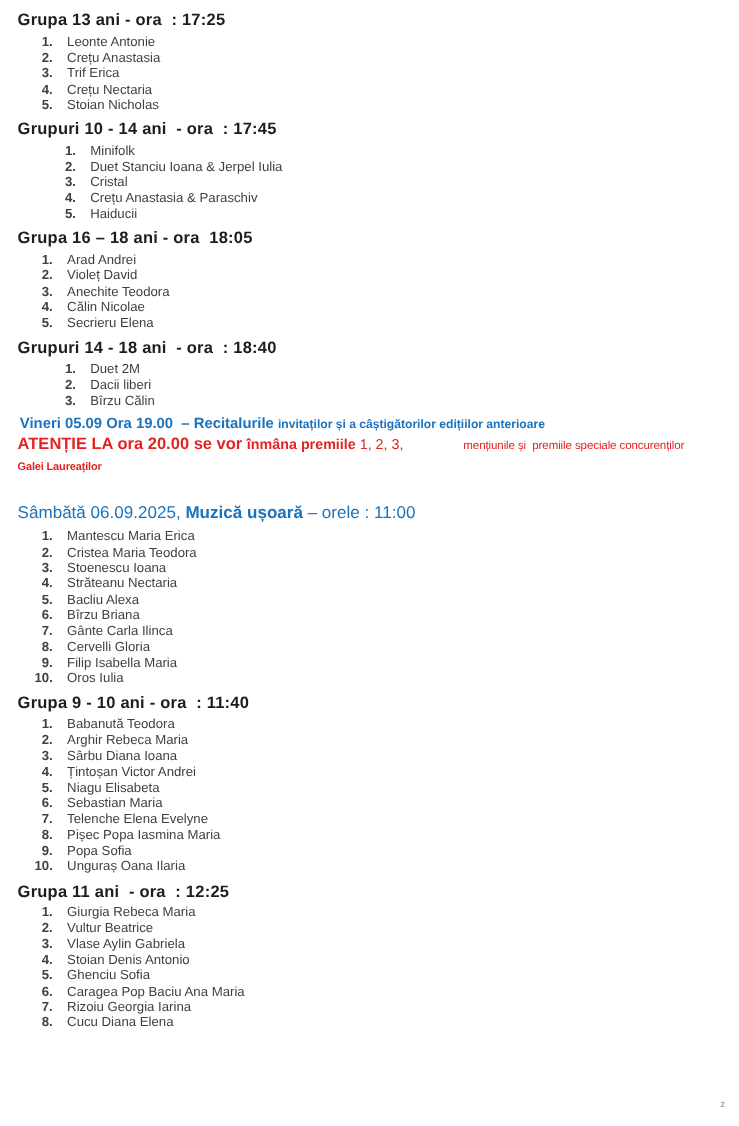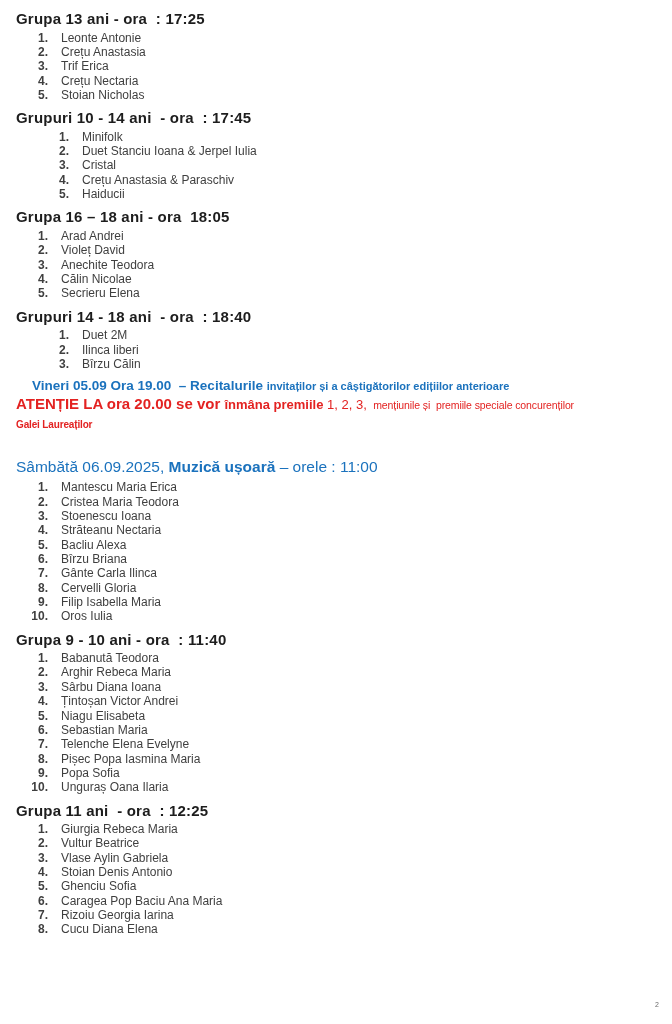--- a/index.html
+++ b/index.html
@@ -45,21 +45,21 @@
   .entry-num {
     font-weight: bold;
     text-align: right;
     flex: 0 0 32px;
   }
   .indent-wide .entry-num { flex: 0 0 53px; }
   .entry-name { margin-left: 13px; white-space: pre-wrap; }
 
   
   .friday {
-    margin: 6px 0 0 16px;
+    margin: 6px 0 0 2px;
     line-height: 16px;
     white-space: pre-wrap;
   }
   .fri-main {
     color: var(--blue, #1b72bd);
     font-weight: bold;
     font-size: 13.5px;
   }
   .fri-rest {
     color: var(--blue, #1b72bd);
@@ -71,21 +71,21 @@
   .att-line1 {
     margin: 0;
     line-height: 20px;
     white-space: nowrap;
     overflow: hidden;
     color: var(--red, #e32221);
   }
   .att-big   { font-size: 15px;  font-weight: bold;   white-space: pre; }
   .att-med   { font-size: 13px;  font-weight: bold;   white-space: pre; }
   .att-ranks { font-size: 13px;  font-weight: normal; white-space: pre; }
-  .att-small { font-size: 10.5px;font-weight: normal; letter-spacing: -0.1px; white-space: pre; }
+  .att-small { font-size: 10.5px;font-weight: normal; letter-spacing: -0.1px; white-space: pre; margin-left: 48px; }
   .att-line2, .att-line3 {
     margin: 0;
     line-height: 15px;
     color: var(--red, #e32221);
     white-space: nowrap;
     overflow: hidden;
   }
   .att-reg  { font-size: 10px; letter-spacing: -0.15px; white-space: pre; }
   .att-bold { font-size: 10px; font-weight: bold; letter-spacing: -0.15px; white-space: pre; }
 
@@ -195,21 +195,21 @@
         </section>
         <section class="group">
           <h2 class="group-heading">Grupuri 14 - 18 ani  - ora  : 18:40</h2>
           <ol class="entries indent-wide">
             <li class="entry-row">
               <span class="entry-num">1.</span>
               <span class="entry-name">Duet 2M</span>
             </li>
             <li class="entry-row">
               <span class="entry-num">2.</span>
-              <span class="entry-name">Ilinca liberi</span>
+              <span class="entry-name">Dacii liberi</span>
             </li>
             <li class="entry-row">
               <span class="entry-num">3.</span>
               <span class="entry-name">Bîrzu Călin</span>
             </li>
           </ol>
         </section>
       </div>
 
     <p class="friday"><span class="fri-main">Vineri 05.09 Ora 19.00  – Recitalurile </span><span class="fri-rest">invitaților și a câștigătorilor edițiilor anterioare</span></p>

